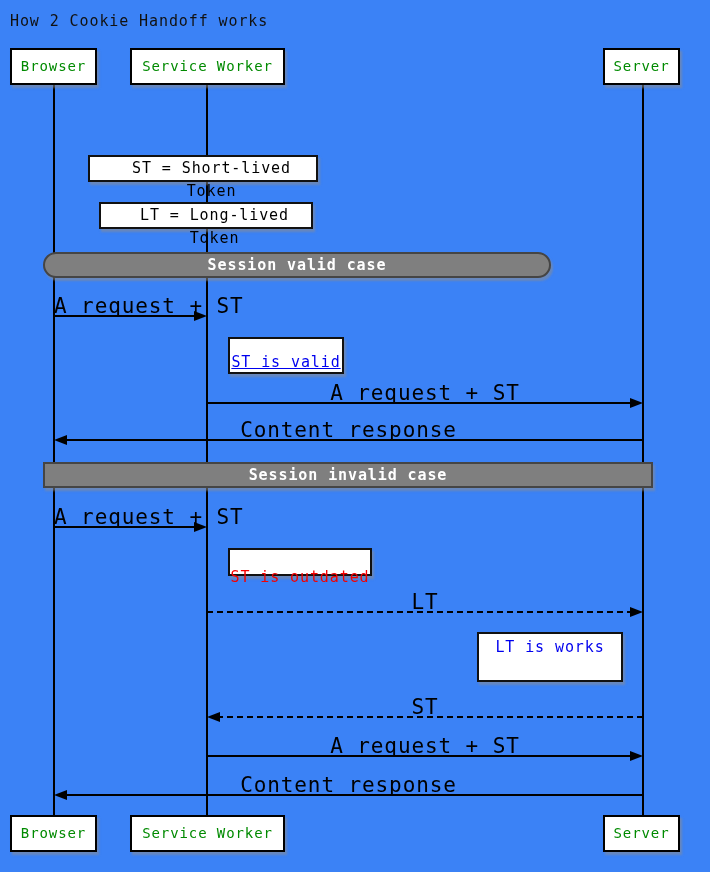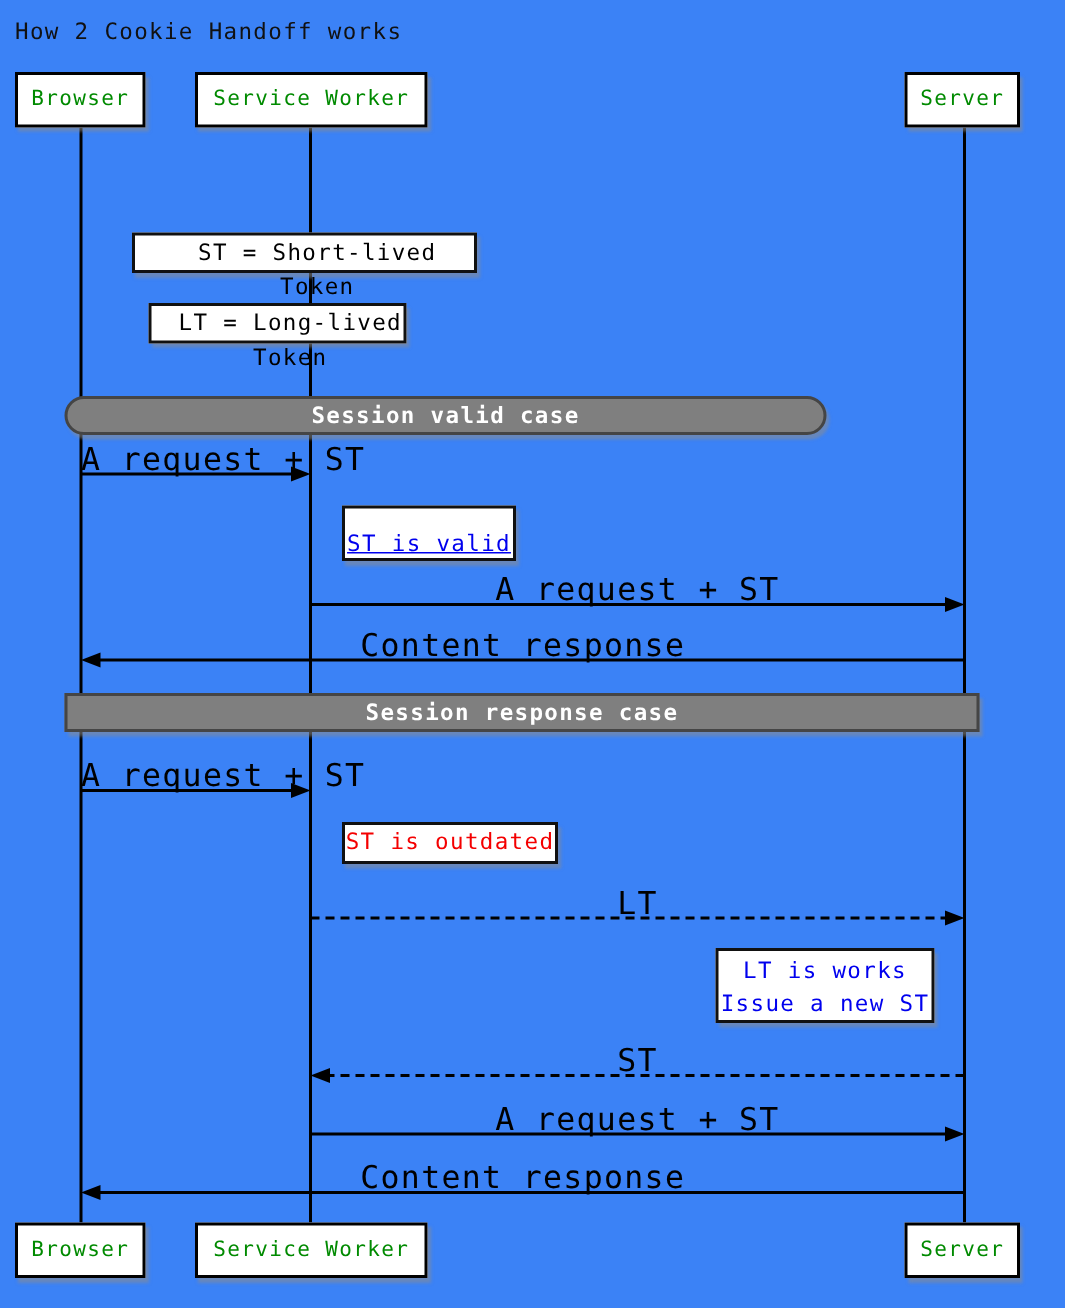--- a/index.html
+++ b/index.html
@@ -53,23 +53,23 @@
       <div class="lifeline" style="left: 53px; top: 85px; height: 730px;"></div>
       <div class="lifeline" style="left: 206px; top: 85px; height: 730px;"></div>
       <div class="lifeline" style="left: 642px; top: 85px; height: 730px;"></div>
       <div class="actor-box" style="left: 10px; top: 48px; width: 87px; height: 37px; color: rgb(0, 138, 0);">Browser</div>
       <div class="actor-box" style="left: 130px; top: 48px; width: 155px; height: 37px; color: rgb(0, 138, 0);">Service Worker</div>
       <div class="actor-box" style="left: 603px; top: 48px; width: 77px; height: 37px; color: rgb(0, 138, 0);">Server</div>
       <div class="actor-box" style="left: 10px; top: 815px; width: 87px; height: 37px; color: rgb(0, 138, 0);">Browser</div>
       <div class="actor-box" style="left: 130px; top: 815px; width: 155px; height: 37px; color: rgb(0, 138, 0);">Service Worker</div>
       <div class="actor-box" style="left: 603px; top: 815px; width: 77px; height: 37px; color: rgb(0, 138, 0);">Server</div>
       <div class="def-note" style="left: 88px; top: 155px; width: 230px; height: 27px; line-height: 23px; color: rgb(0, 0, 0);">ST = Short-lived Token</div>
-      <div class="def-note" style="left: 99px; top: 202px; width: 172px; height: 27px; line-height: 23px; color: rgb(0, 0, 0);">LT = Long-lived Token</div>
-      <div class="section-bar" style="left: 43px; top: 264px; width: 508px; background: rgb(127, 127, 127); border-color: rgb(69, 69, 69); border-radius: 13px;">Session valid case</div>
-      <div class="section-bar" style="left: 43px; top: 462px; width: 610px; background: rgb(127, 127, 127); border-color: rgb(69, 69, 69);">Session response case</div>
+      <div class="def-note" style="left: 99px; top: 202px; width: 214px; height: 27px; line-height: 23px; color: rgb(0, 0, 0);">LT = Long-lived Token</div>
+      <div class="section-bar" style="left: 43px; top: 252px; width: 508px; background: rgb(127, 127, 127); border-color: rgb(69, 69, 69); border-radius: 13px;">Session valid case</div>
+      <div class="section-bar" style="left: 43px; top: 462px; width: 610px; background: rgb(127, 127, 127); border-color: rgb(69, 69, 69);">Session invalid case</div>
       <div class="msg-label" style="left: 54px; width: 153px; top: 294px;">A request + ST</div>
       <div class="msg-line" style="left: 54px; width: 143px; top: 315px; margin-left: 0px;"></div>
       <div class="arrhead right" style="left: 194px; top: 311px;"></div>
       <div class="msg-label" style="left: 207px; width: 436px; top: 381px;">A request + ST</div>
       <div class="msg-line" style="left: 207px; width: 426px; top: 402px; margin-left: 0px;"></div>
       <div class="arrhead right" style="left: 630px; top: 398px;"></div>
       <div class="msg-label" style="left: 54px; width: 589px; top: 418px;">Content response</div>
       <div class="msg-line" style="left: 54px; width: 579px; top: 439px; margin-left: 10px;"></div>
       <div class="arrhead left" style="left: 54px; top: 435px;"></div>
       <div class="msg-label" style="left: 54px; width: 153px; top: 505px;">A request + ST</div>
@@ -83,21 +83,20 @@
       <div class="arrhead left" style="left: 207px; top: 712px;"></div>
       <div class="msg-label" style="left: 207px; width: 436px; top: 734px;">A request + ST</div>
       <div class="msg-line" style="left: 207px; width: 426px; top: 755px; margin-left: 0px;"></div>
       <div class="arrhead right" style="left: 630px; top: 751px;"></div>
       <div class="msg-label" style="left: 54px; width: 589px; top: 773px;">Content response</div>
       <div class="msg-line" style="left: 54px; width: 579px; top: 794px; margin-left: 10px;"></div>
       <div class="arrhead left" style="left: 54px; top: 790px;"></div>
       <div class="state-note" style="left: 228px; top: 337px; width: 116px; height: 37px; padding-top: 12px; line-height: 24px; color: rgb(0, 0, 238); text-decoration: underline;">
         <span class="note-line">ST is valid</span>
       </div>
-      <div class="state-note" style="left: 228px; top: 548px; width: 144px; height: 28px; padding-top: 0px; line-height: 24px; color: rgb(244, 0, 0);">
+      <div class="state-note" style="left: 228px; top: 548px; width: 144px; height: 28px; padding-top: 16px; line-height: 24px; color: rgb(244, 0, 0);">
         <span class="note-line">ST is outdated</span>
       </div>
       <div class="state-note" style="left: 477px; top: 632px; width: 146px; height: 50px; padding-top: 2px; line-height: 22px; color: rgb(0, 0, 238);">
         <span class="note-line">LT is works</span>
-        <span class="note-line">Issue a new ST</span>
       </div>
     </div>
 </div>
 
 </body></html>

